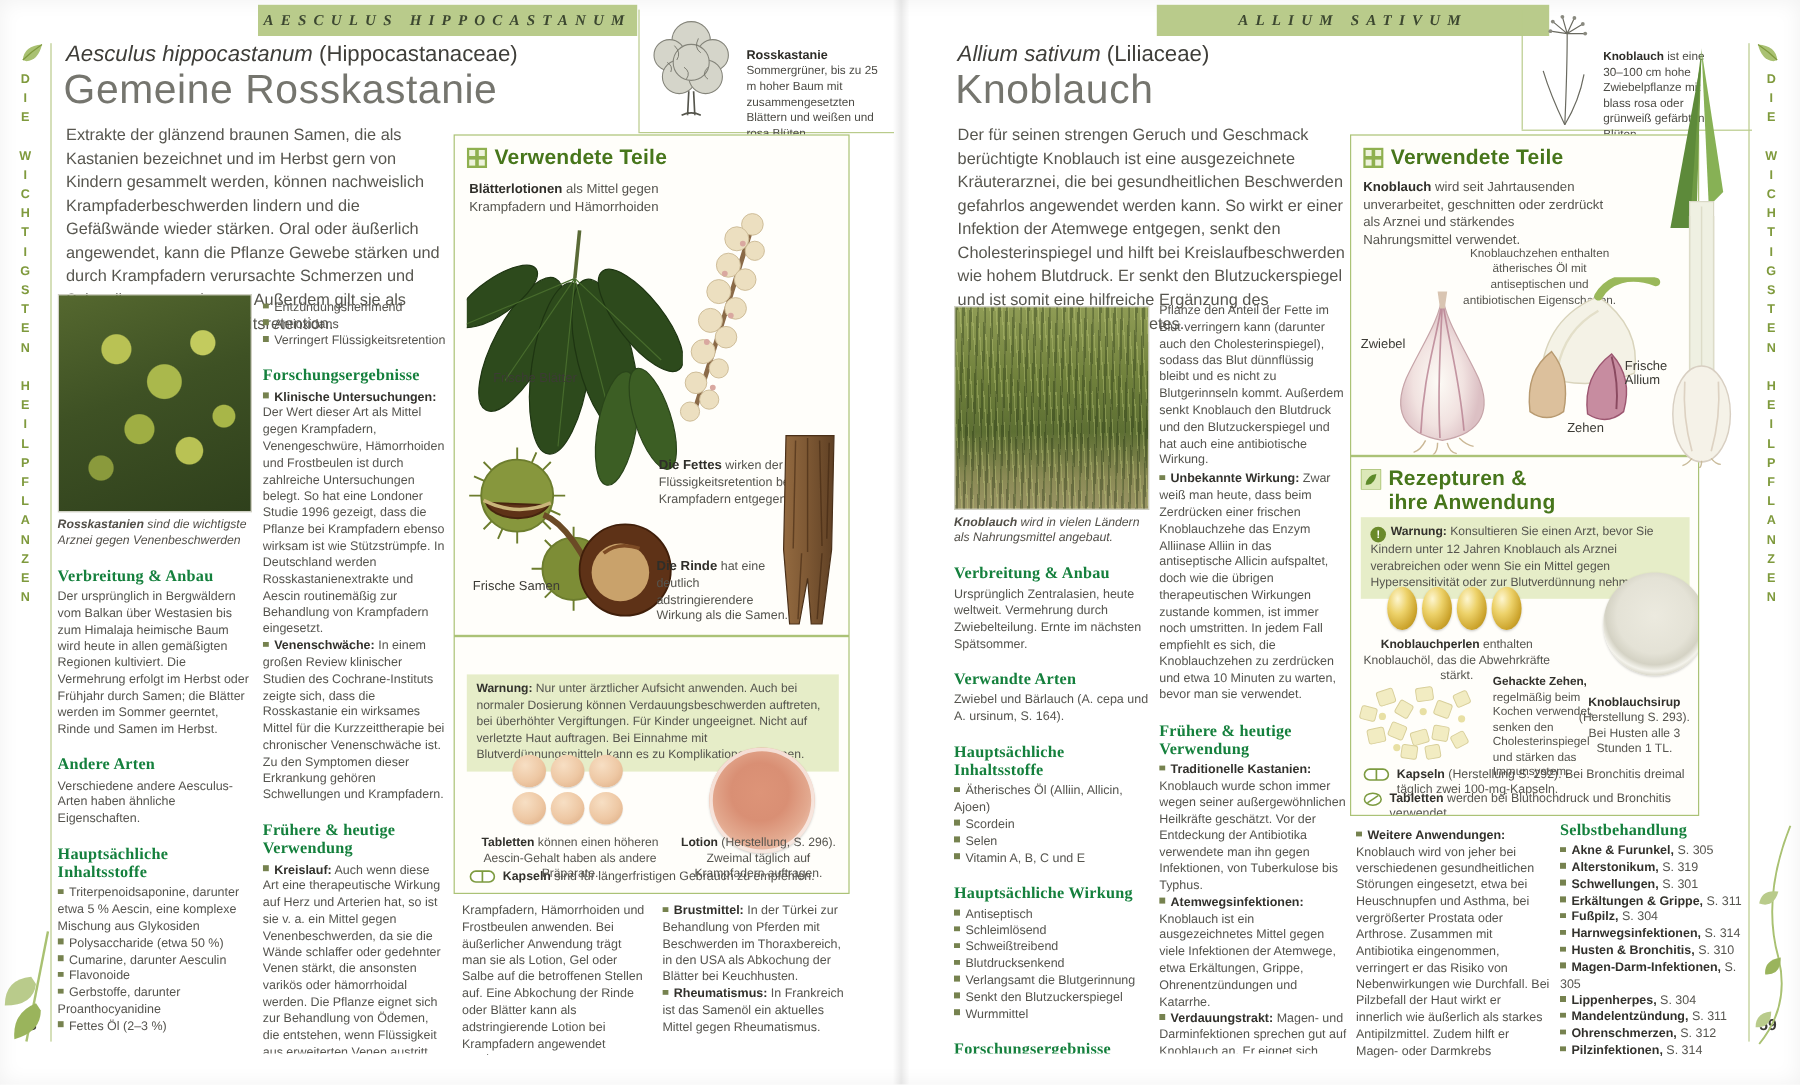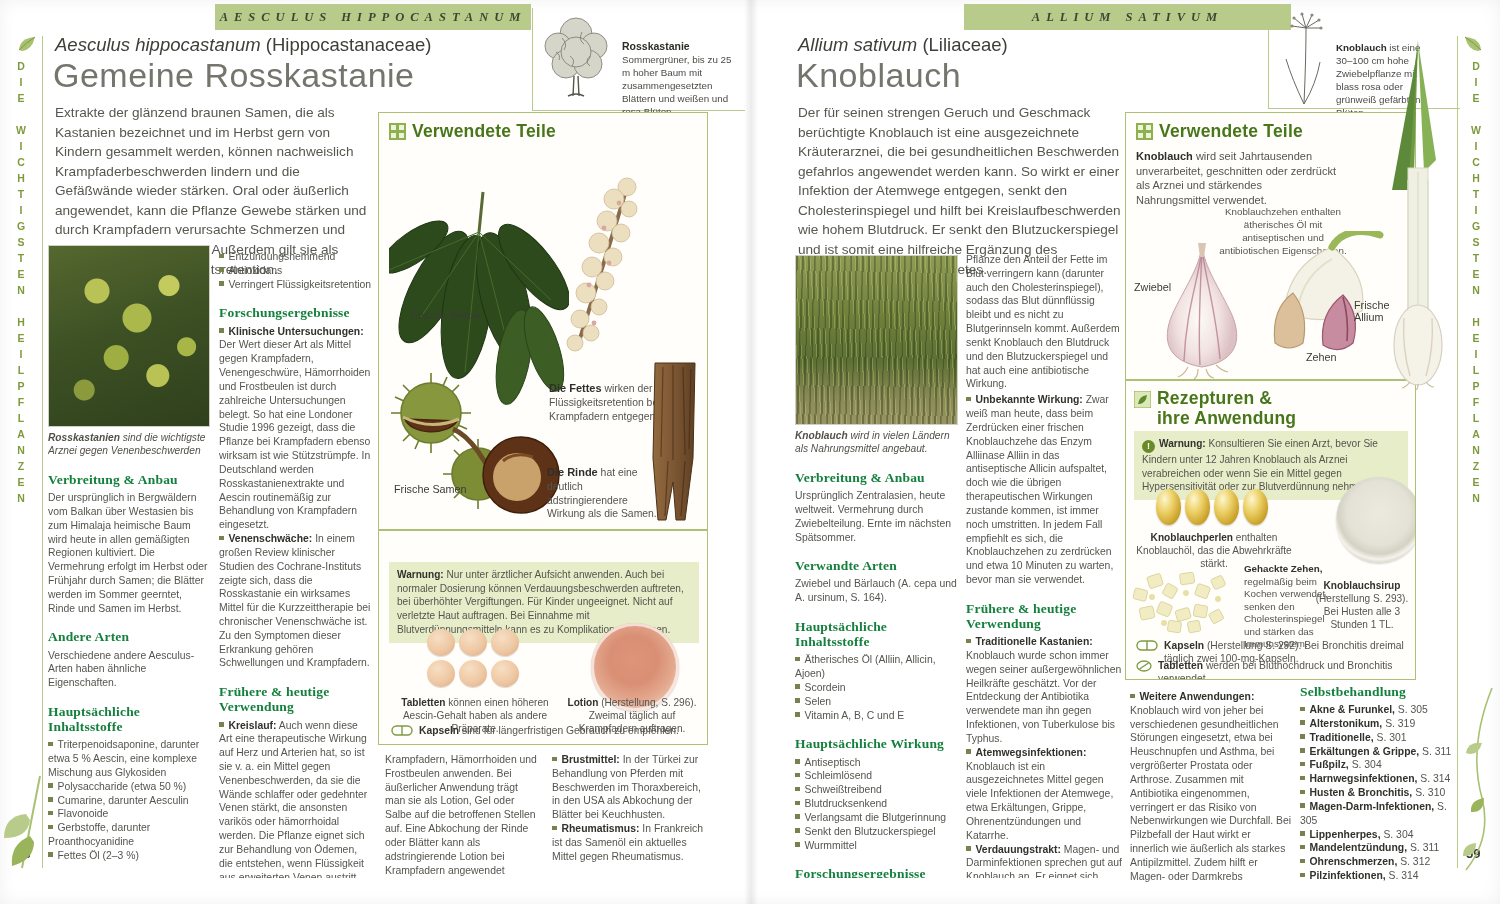--- a/index.html
+++ b/index.html
@@ -184,20 +184,21 @@
     <div class="bhdr" style="left:10px;top:8px">
       <svg class="ic" width="17" height="17" viewBox="0 0 17 17">
           <rect width="17" height="17" fill="#8fb04f"></rect>
           <rect x="2" y="2" width="5" height="5" fill="#eef3dc"></rect>
           <rect x="10" y="2" width="5" height="5" fill="#eef3dc"></rect>
           <rect x="2" y="10" width="5" height="5" fill="#eef3dc"></rect>
           <rect x="10" y="10" width="5" height="5" fill="#eef3dc"></rect>
         </svg>
       <span>Verwendete Teile</span>
     </div>
+    <p class="boxlead" style="left:12px;top:38px;width:215px"><b>Blätterlotionen</b><span> als Mittel gegen Krampfadern und Hämorrhoiden</span></p>
 
     <svg class="abs" style="left:10px;top:64px" width="180" height="255" viewBox="0 0 180 255">
       <g transform="translate(90,55)">
         <g fill="#2d4a1c" stroke="#1e3512" stroke-width="1">
           <ellipse cx="-45" cy="55" rx="22" ry="62" transform="rotate(28 -45 55)"></ellipse>
           <ellipse cx="-12" cy="75" rx="24" ry="72" transform="rotate(8 -12 75)"></ellipse>
           <ellipse cx="25" cy="65" rx="23" ry="66" transform="rotate(-14 25 65)"></ellipse>
           <ellipse cx="55" cy="35" rx="19" ry="52" transform="rotate(-38 55 35)"></ellipse>
           <ellipse cx="-65" cy="15" rx="15" ry="40" transform="rotate(55 -65 15)"></ellipse>
         </g>
@@ -487,21 +488,21 @@
     </div>
   </div>
 
   <div class="col" style="left:1130px;top:690px;width:162px;height:192px">
     <p class="bl"><span class="sq"></span><b>Weitere Anwendungen:</b><span> Knoblauch wird von jeher bei verschiedenen gesundheitlichen Störungen eingesetzt, etwa bei Heuschnupfen und Asthma, bei vergrößerter Prostata oder Arthrose. Zusammen mit Antibiotika eingenommen, verringert er das Risiko von Nebenwirkungen wie Durchfall. Bei Pilzbefall der Haut wirkt er innerlich wie äußerlich als starkes Antipilzmittel. Zudem hilft er Magen- oder Darmkrebs vorzubeugen.</span></p>
   </div>
   <div class="col" style="left:1300px;top:684px;width:160px;height:200px">
     <h3 class="sh" style="margin-top:0">Selbstbehandlung</h3>
     <p class="bl"><span class="sq"></span><b>Akne &amp; Furunkel,</b><span> S. 305</span></p>
     <p class="bl"><span class="sq"></span><b>Alterstonikum,</b><span> S. 319</span></p>
-    <p class="bl"><span class="sq"></span><b>Traditionelle,</b><span> S. 301</span></p>
+    <p class="bl"><span class="sq"></span><b>Schwellungen,</b><span> S. 301</span></p>
     <p class="bl"><span class="sq"></span><b>Erkältungen &amp; Grippe,</b><span> S. 311</span></p>
     <p class="bl"><span class="sq"></span><b>Fußpilz,</b><span> S. 304</span></p>
     <p class="bl"><span class="sq"></span><b>Harnwegsinfektionen,</b><span> S. 314</span></p>
     <p class="bl"><span class="sq"></span><b>Husten &amp; Bronchitis,</b><span> S. 310</span></p>
     <p class="bl"><span class="sq"></span><b>Magen-Darm-Infektionen,</b><span> S. 305</span></p>
     <p class="bl"><span class="sq"></span><b>Lippenherpes,</b><span> S. 304</span></p>
     <p class="bl"><span class="sq"></span><b>Mandelentzündung,</b><span> S. 311</span></p>
     <p class="bl"><span class="sq"></span><b>Ohrenschmerzen,</b><span> S. 312</span></p>
     <p class="bl"><span class="sq"></span><b>Pilzinfektionen,</b><span> S. 314</span></p>
   </div>

